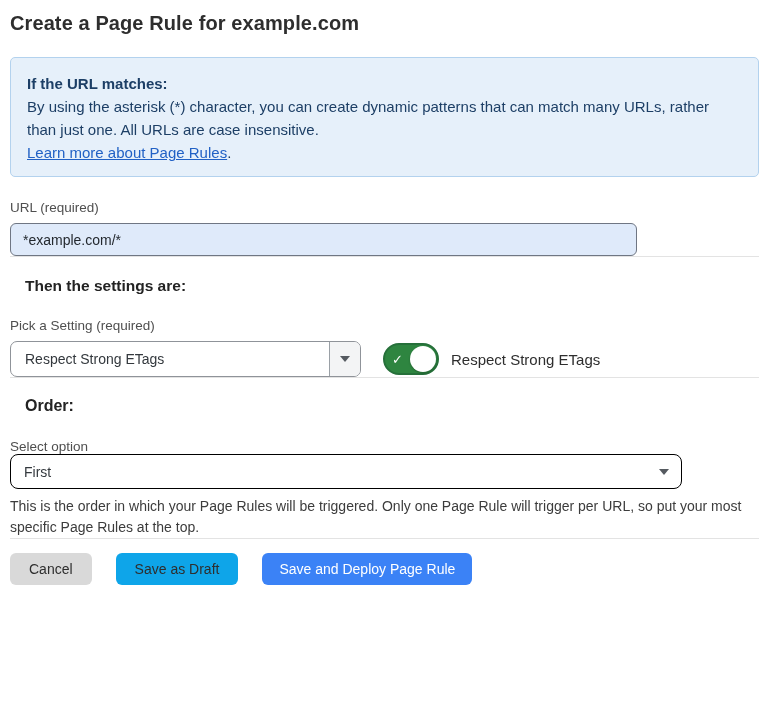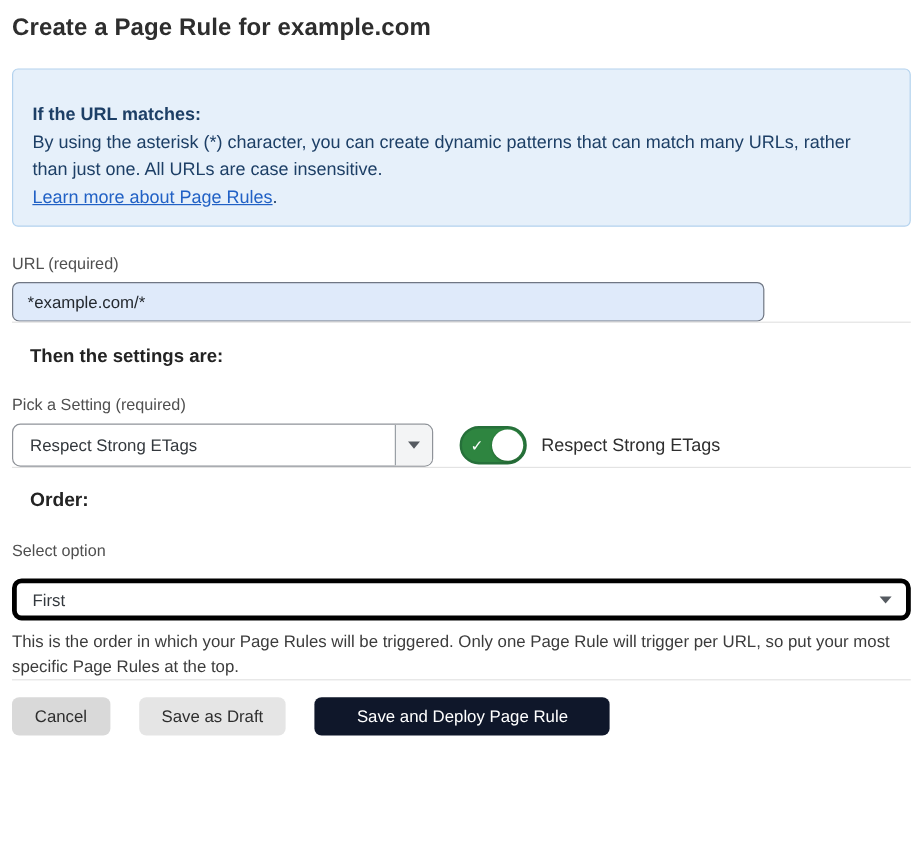--- a/index.html
+++ b/index.html
@@ -15,21 +15,21 @@
   h1.page-title {
     font-size: 20px; font-weight: bold; color: #2e2e2e;
     letter-spacing: 0.1px; margin-top: 2px;
   }
 
   .info-box {
     margin-top: 22px;
     background: #e6f0fa;
     border: 1px solid #b3d2ee;
     border-radius: 5px;
-    padding: 26px 16px 12px 16px;
+    padding: 14px 16px 12px 16px;
     color: #1d3f66;
     font-size: 15px;
     line-height: 23px;
   }
   .info-box .info-heading { font-weight: bold; }
   .info-box a.info-link {
     color: #2161c5; text-decoration: underline; cursor: pointer; text-align: right;
   }
 
   .field-label {
@@ -131,45 +131,45 @@
     border: none; border-radius: 6px;
     cursor: pointer;
   }
   .btn-gray {
     background: #d9d9d9; color: #2e2e2e;
     height: 31px; padding: 0 15px;
     font-size: 14px;
   }
   .add-setting-btn { margin-top: 33px; display: inline-block; }
 
-  .order-select { margin-top: 16px; width: 749px; height: 35px; border: 4px solid #000000; border-radius: 8px; }
+  .order-select { margin-top: 0; width: 672px; height: 35px; border: 1px solid #000000; border-radius: 8px; }
   .order-select .select-value { padding: 0 13px; }
   .order-select .plain-arrow {
     width: 34px; height: 100%;
     display: flex; align-items: center; justify-content: center;
   }
 
   .help-text {
     margin-top: 7px;
     font-size: 14px; line-height: 21px;
     color: #3c3c3c;
     max-width: 749px;
   }
 
   .actions {
     margin-top: 14px;
     display: flex; align-items: center; gap: 24px;
   }
   .actions .btn { height: 32px; font-size: 14px; }
   .btn-primary {
-    background: #0f172a; color: #ffffff;
-    padding: 0 35px;
+    background: #3b82f6; color: #ffffff;
+    padding: 0 17px;
   }
   .cancel-btn { padding: 0 19px; background: #d9d9d9; color: #2e2e2e; }
-  .draft-btn { padding: 0 19px; background: #e5e5e5; color: #2e2e2e; }
+  .draft-btn { padding: 0 19px; background: #0ea5e9; color: #2e2e2e; }
 </style>
 </head>
 <body>
 
 <div class="container">
 
   <h1 class="page-title">Create a Page Rule for example.com</h1>
 
   <div class="info-box">
     <div class="info-heading">If the URL matches:</div>

